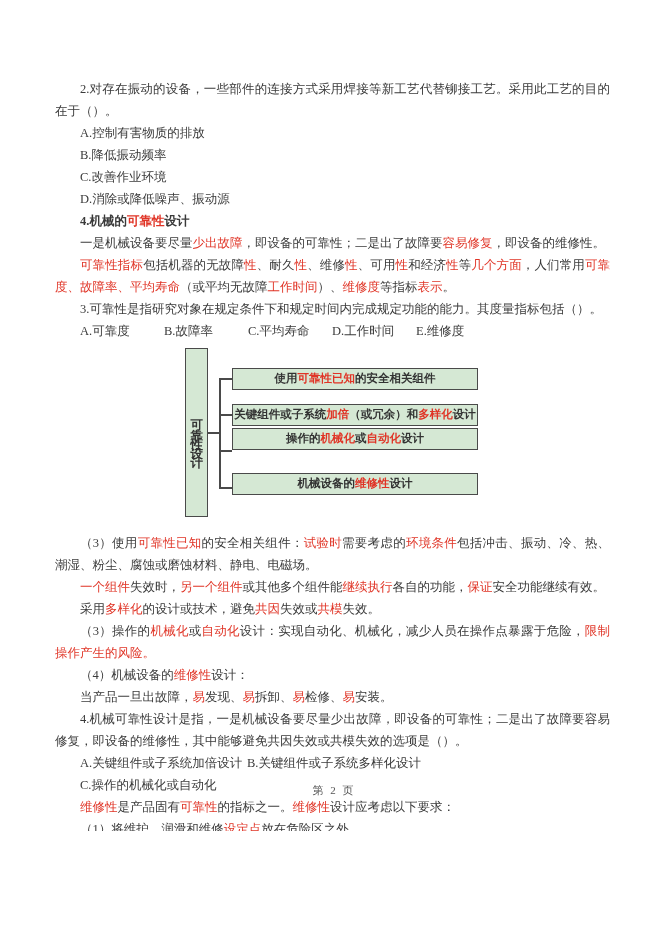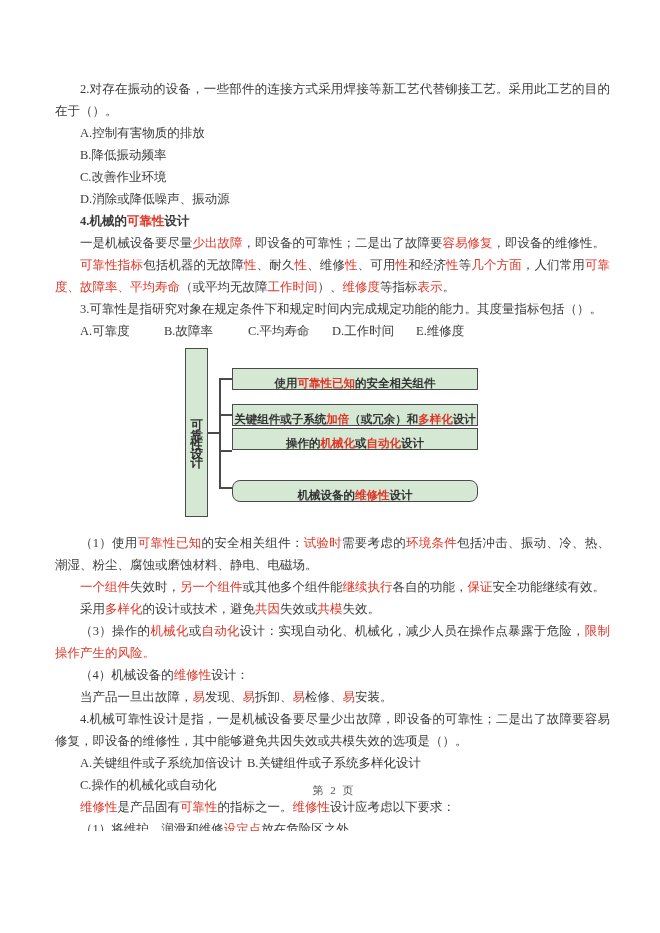--- a/index.html
+++ b/index.html
@@ -48,26 +48,26 @@
   .l-root {left:152px;top:84px;width:13px;height:1.5px;}
   .l-spine{left:164px;top:30px;width:1.5px;height:111px;}
   .l-s1{left:165px;top:30px;width:12px;height:1.5px;}
   .l-s2{left:165px;top:66px;width:12px;height:1.5px;}
   .l-s3{left:165px;top:102px;width:12px;height:1.5px;}
   .l-s4{left:165px;top:139px;width:12px;height:1.5px;}
   .dbox{
     position:absolute;left:177px;width:246px;height:22px;
     background:var(--boxfill);border:1.5px solid var(--boxborder);
     box-sizing:border-box;
-    display:flex;align-items:flex-end;justify-content:center;
+    display:flex;align-items:center;justify-content:center;
     font-family:"Liberation Sans","DejaVu Sans",sans-serif;
     font-size:11.5px;font-weight:600;line-height:1;
     white-space:nowrap;overflow:hidden;color:#333333;
   }
-  .b1{top:20px;} .b2{top:56px;} .b3{top:80px;} .b4{top:132px;border-radius:8px;}
+  .b1{top:20px;} .b2{top:56px;} .b3{top:80px;} .b4{top:125px;}
   .footer{
     position:absolute;left:0;right:0;bottom:30px;
     text-align:center;font-size:11px;color:#555555;letter-spacing:2px;padding-left:8px;
   }
 </style>
 </head>
 <body>
 
 <div class="page">
 
@@ -119,21 +119,21 @@
         <span class="s-r">自动化</span>
         <span class="s-k">设计</span>
       </div>
     <div class="dbox b4">
         <span class="s-k">机械设备的</span>
         <span class="s-r">维修性</span>
         <span class="s-k">设计</span>
       </div>
   </div>
 
-  <p class="para"><span class="s-k">（1）使用</span><span class="s-r">可靠性已知</span><span class="s-k">的安全相关组件：</span><span class="s-r">试验时</span><span class="s-k">需要考虑的</span><span class="s-r">环境条件</span><span class="s-k">包括冲击、振动、冷、热、潮湿、粉尘、腐蚀或磨蚀材料、静电、电磁场。</span></p>
+  <p class="para"><span class="s-k">（3）使用</span><span class="s-r">可靠性已知</span><span class="s-k">的安全相关组件：</span><span class="s-r">试验时</span><span class="s-k">需要考虑的</span><span class="s-r">环境条件</span><span class="s-k">包括冲击、振动、冷、热、潮湿、粉尘、腐蚀或磨蚀材料、静电、电磁场。</span></p>
   <p class="para"><span class="s-r">一个组件</span><span class="s-k">失效时，</span><span class="s-r">另一个组件</span><span class="s-k">或其他多个组件能</span><span class="s-r">继续执行</span><span class="s-k">各自的功能，</span><span class="s-r">保证</span><span class="s-k">安全功能继续有效。</span></p>
   <p class="para"><span class="s-k">采用</span><span class="s-r">多样化</span><span class="s-k">的设计或技术，避免</span><span class="s-r">共因</span><span class="s-k">失效或</span><span class="s-r">共模</span><span class="s-k">失效。</span></p>
   <p class="para"><span class="s-k">（3）操作的</span><span class="s-r">机械化</span><span class="s-k">或</span><span class="s-r">自动化</span><span class="s-k">设计：实现自动化、机械化，减少人员在操作点暴露于危险，</span><span class="s-r">限制操作产生的风险。</span></p>
   <p class="para"><span class="s-k">（4）机械设备的</span><span class="s-r">维修性</span><span class="s-k">设计：</span></p>
   <p class="para"><span class="s-k">当产品一旦出故障，</span><span class="s-r">易</span><span class="s-k">发现、</span><span class="s-r">易</span><span class="s-k">拆卸、</span><span class="s-r">易</span><span class="s-k">检修、</span><span class="s-r">易</span><span class="s-k">安装。</span></p>
 
   <p class="para">4.机械可靠性设计是指，一是机械设备要尽量少出故障，即设备的可靠性；二是出了故障要容易修复，即设备的维修性，其中能够避免共因失效或共模失效的选项是（）。</p>
   <div class="q4-row">
     <span class="q4-col1">A.关键组件或子系统加倍设计</span>
     <span>B.关键组件或子系统多样化设计</span>

